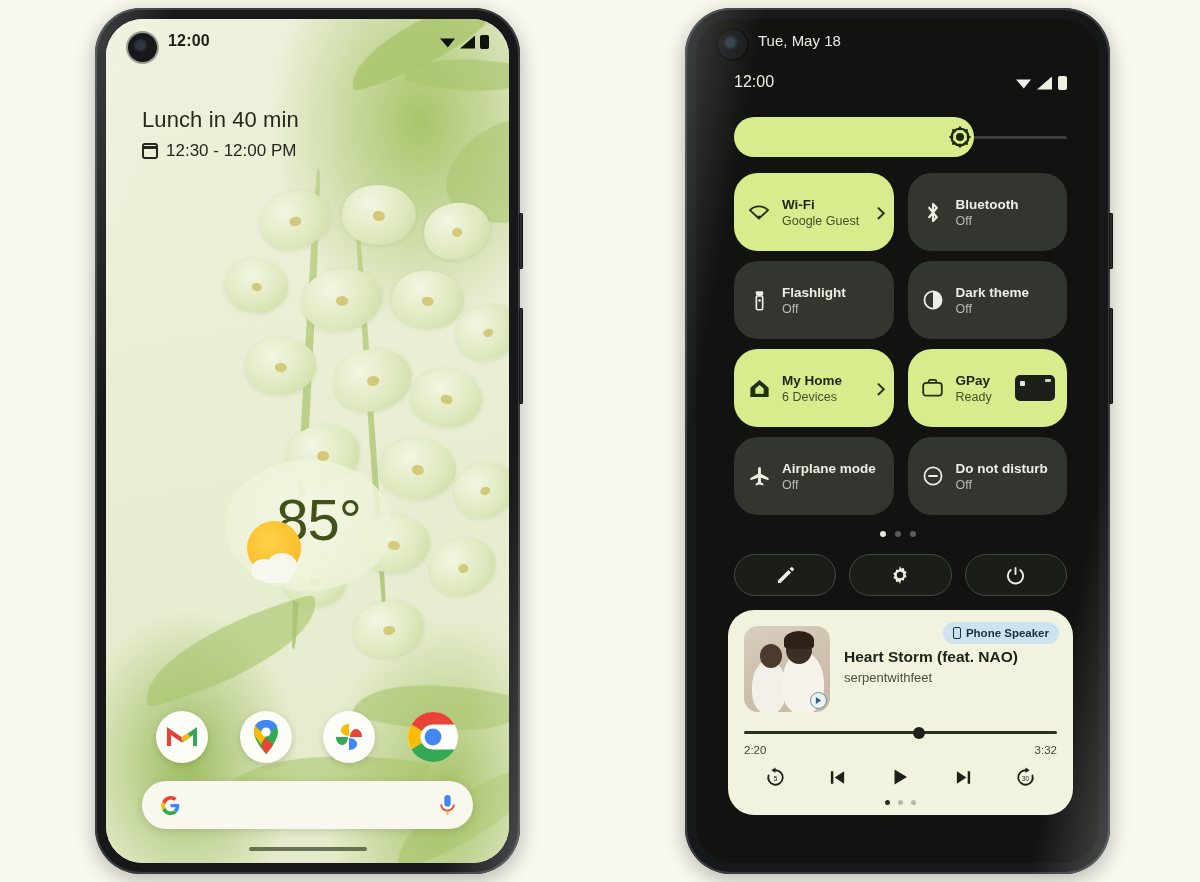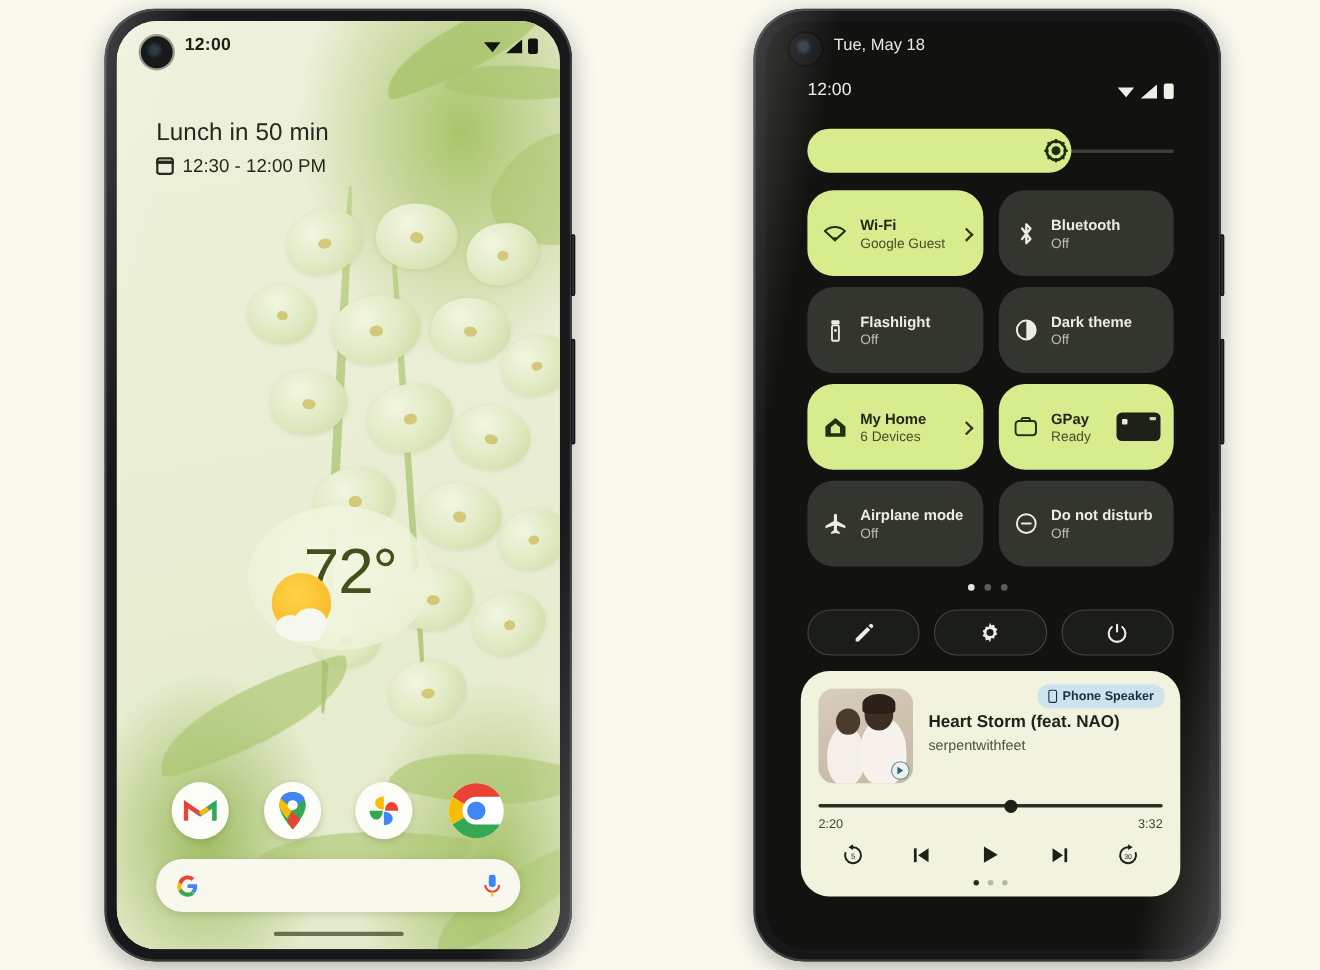--- a/index.html
+++ b/index.html
@@ -220,29 +220,29 @@
           <div class="cam-hole"></div>
           <div class="sb-time">12:00</div>
           <div class="sb-icons">
             <div class="ic-wifi"></div>
             <div class="ic-signal"></div>
             <div class="ic-batt"></div>
           </div>
         </div>
 
         <div class="at-a-glance">
-          <div class="glance-title">Lunch in 50 min</div>
+          <div class="glance-title">Lunch in 40 min</div>
           <div class="glance-sub">
             <div class="cal-icon"></div>
             <div class="glance-time">12:30 - 12:00 PM</div>
           </div>
         </div>
 
         <div class="weather-widget">
-          <div class="weather-temp">72°</div>
+          <div class="weather-temp">85°</div>
           <div class="weather-sun">
             <div class="sun-disc"></div>
             <div class="cloud-puff" style="left:6px;bottom:0;width:26px;height:22px;"></div>
             <div class="cloud-puff" style="left:22px;bottom:2px;width:30px;height:26px;"></div>
             <div class="cloud-puff" style="left:14px;bottom:-2px;width:34px;height:18px;border-radius:12px;"></div>
           </div>
         </div>
 
         <div class="dock">
           <div class="app-icon">

